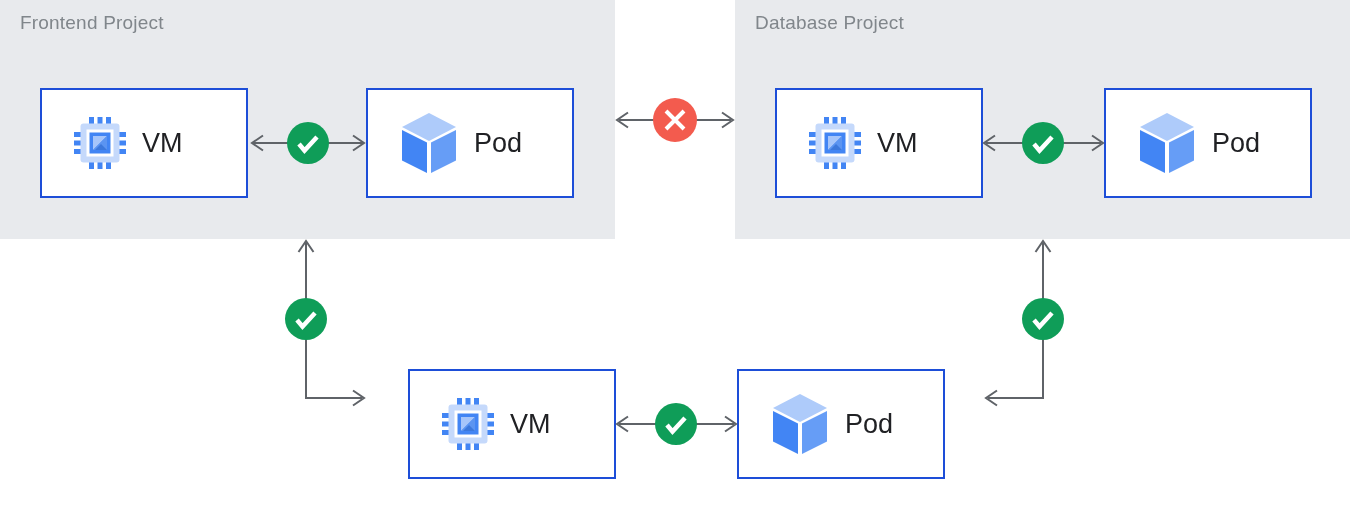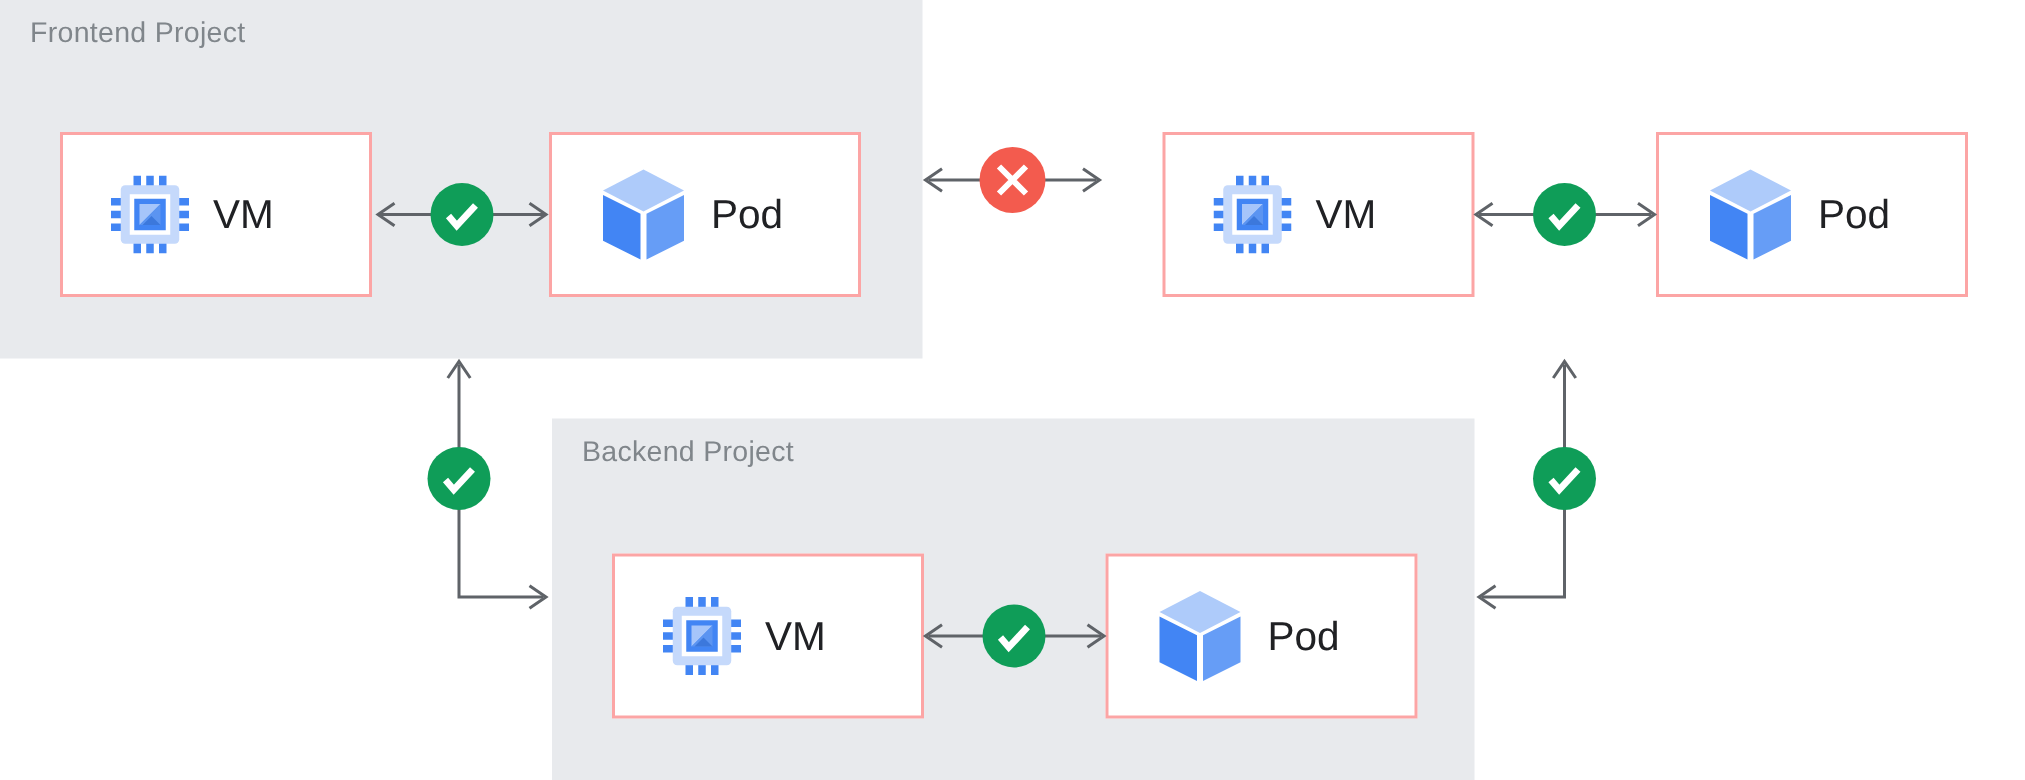--- a/index.html
+++ b/index.html
@@ -1,20 +1,20 @@
 <!DOCTYPE html>
 <html><head>
 <meta charset="utf-8">
 <style>
   html,body{margin:0;padding:0;background:#ffffff;}
   body{font-family:"Liberation Sans","DejaVu Sans",sans-serif;}
   .stage{position:relative;width:1350px;height:520px;background:#ffffff;overflow:hidden;}
   .panel{position:absolute;background:#E8EAED;}
   .panel-label{position:absolute;left:20px;top:12px;font-size:19px;color:#80868B;letter-spacing:.2px;}
-  .node{position:absolute;width:208px;height:110px;background:#ffffff;border:2px solid #fca5a5;
+  .node{position:absolute;width:208px;height:110px;background:#ffffff;border:2px solid #1d4ed8;
         box-sizing:border-box;display:flex;align-items:center;padding-left:32px;}
   .node .icon{flex:0 0 auto;display:flex;align-items:center;}
   .node .node-label{font-size:27px;color:#202124;margin-left:16px;}
   #frontend-panel{left:0;top:0;width:615px;height:239px;}
   #database-panel{left:735px;top:0;width:615px;height:239px;}
   #backend-panel{left:368px;top:279px;width:615px;height:241px;}
   #frontend-vm{left:40px;top:88px;}
   #frontend-pod{left:366px;top:88px;}
   #database-vm{left:775px;top:88px;}
   #database-pod{left:1104px;top:88px;}
@@ -27,22 +27,22 @@
   .badge-glyph{stroke:#ffffff;fill:none;}
 </style>
 </head>
 <body>
 
 <div class="stage">
 
   <div class="panel" id="frontend-panel">
     <div class="panel-label">Frontend Project</div>
   </div>
-  <div class="panel" id="backend-panel">
-    <div class="panel-label">Backend Project</div>
+  <div class="panel" id="database-panel">
+    <div class="panel-label">Database Project</div>
   </div>
 
   <div class="node" id="frontend-vm">
     <span class="icon">
       <svg width="52" height="52" viewBox="0 0 52 52" aria-hidden="true">
         <g fill="#4285F4">
           <rect x="15" y="0" width="5" height="9"></rect>
             <rect x="23.5" y="0" width="5" height="9"></rect>
             <rect x="32" y="0" width="5" height="9"></rect>
           <rect x="15" y="43" width="5" height="9"></rect>

